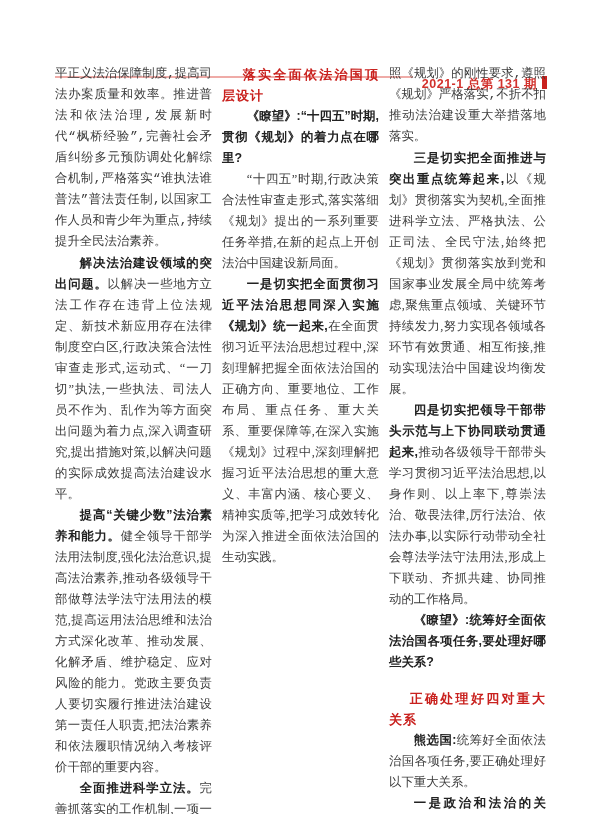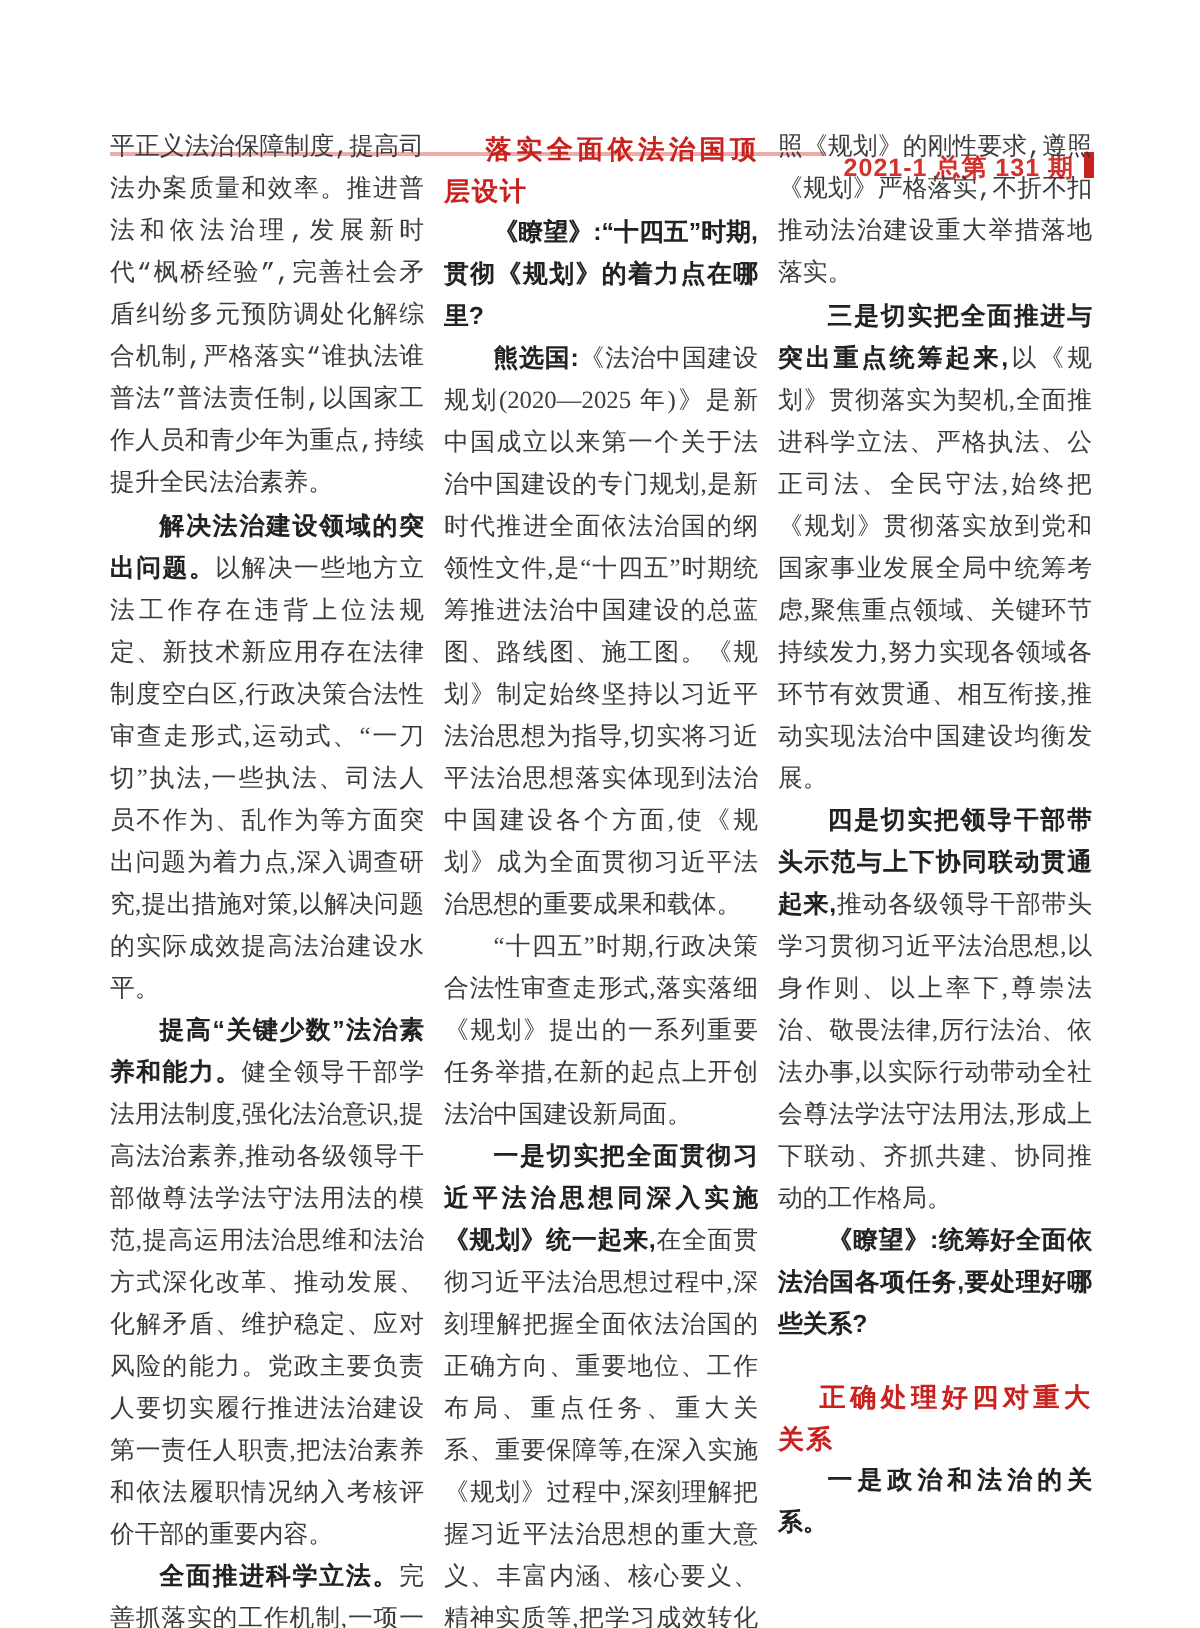--- a/index.html
+++ b/index.html
@@ -109,27 +109,27 @@
 
   <div class="col col-1">
       <p class="block plain"><span>平正义法治保障制度,提高司法办案质量和效率。推进普法和依法治理,发展新时代“枫桥经验”,完善社会矛盾纠纷多元预防调处化解综合机制,严格落实“谁执法谁普法”普法责任制,以国家工作人员和青少年为重点,持续提升全民法治素养。</span></p>
       <p class="block para"><span class="lead">解决法治建设领域的突出问题。</span><span>以解决一些地方立法工作存在违背上位法规定、新技术新应用存在法律制度空白区,行政决策合法性审查走形式,运动式、“一刀切”执法,一些执法、司法人员不作为、乱作为等方面突出问题为着力点,深入调查研究,提出措施对策,以解决问题的实际成效提高法治建设水平。</span></p>
       <p class="block para"><span class="lead">提高“关键少数”法治素养和能力。</span><span>健全领导干部学法用法制度,强化法治意识,提高法治素养,推动各级领导干部做尊法学法守法用法的模范,提高运用法治思维和法治方式深化改革、推动发展、化解矛盾、维护稳定、应对风险的能力。党政主要负责人要切实履行推进法治建设第一责任人职责,把法治素养和依法履职情况纳入考核评价干部的重要内容。</span></p>
       <p class="block para"><span class="lead">全面推进科学立法。</span><span>完善抓落实的工作机制,一项一项细化责任,一级一级压实担子,一件一件抓出成效,力戒形式主义、官僚主义,推动中央全面依法治国工作会议提出的各项任务落地见效,努力实现法治中国建设更高水平发展。</span></p>
     </div>
   <div class="col col-2">
       <p class="block red-heading"><span>落实全面依法治国顶层设计</span></p>
       <p class="block qa"><span class="lead">《瞭望》:“十四五”时期,贯彻《规划》的着力点在哪里?</span></p>
-      <p class="block para"><span class="lead">熊选国:</span><span>《法治中国建设规划(2020—2025 年)》是新中国成立以来第一个关于法治中国建设的专门规划,是新时代推进全面依法治国的纲领性文件,是“十四五”时期统筹推进法治中国建设的总蓝图、路线图、施工图。《规划》制定始终坚持以习近平法治思想为指导,切实将习近平法治思想落实体现到法治中国建设各个方面,使《规划》成为全面贯彻习近平法治思想的重要成果和载体。</span></p>
       <p class="block para"><span>“十四五”时期,行政决策合法性审查走形式,落实落细《规划》提出的一系列重要任务举措,在新的起点上开创法治中国建设新局面。</span></p>
       <p class="block para"><span class="lead">一是切实把全面贯彻习近平法治思想同深入实施《规划》统一起来,</span><span>在全面贯彻习近平法治思想过程中,深刻理解把握全面依法治国的正确方向、重要地位、工作布局、重点任务、重大关系、重要保障等,在深入实施《规划》过程中,深刻理解把握习近平法治思想的重大意义、丰富内涵、核心要义、精神实质等,把学习成效转化为深入推进全面依法治国的生动实践。</span></p>
     </div>
   <div class="col col-3">
       <p class="block plain"><span>照《规划》的刚性要求,遵照《规划》严格落实,不折不扣推动法治建设重大举措落地落实。</span></p>
       <p class="block para"><span class="lead">三是切实把全面推进与突出重点统筹起来,</span><span>以《规划》贯彻落实为契机,全面推进科学立法、严格执法、公正司法、全民守法,始终把《规划》贯彻落实放到党和国家事业发展全局中统筹考虑,聚焦重点领域、关键环节持续发力,努力实现各领域各环节有效贯通、相互衔接,推动实现法治中国建设均衡发展。</span></p>
       <p class="block para"><span class="lead">四是切实把领导干部带头示范与上下协同联动贯通起来,</span><span>推动各级领导干部带头学习贯彻习近平法治思想,以身作则、以上率下,尊崇法治、敬畏法律,厉行法治、依法办事,以实际行动带动全社会尊法学法守法用法,形成上下联动、齐抓共建、协同推动的工作格局。</span></p>
       <p class="block qa"><span class="lead">《瞭望》:统筹好全面依法治国各项任务,要处理好哪些关系?</span></p>
       <p class="block red-heading spaced"><span>正确处理好四对重大关系</span></p>
+      <p class="block para"><span class="lead">熊选国:</span><span>统筹好全面依法治国各项任务,要正确处理好以下重大关系。</span></p>
       <p class="block para"><span class="lead">一是政治和法治的关系。</span></p>
     </div>
 
 
 </div>
 
 </body></html>

